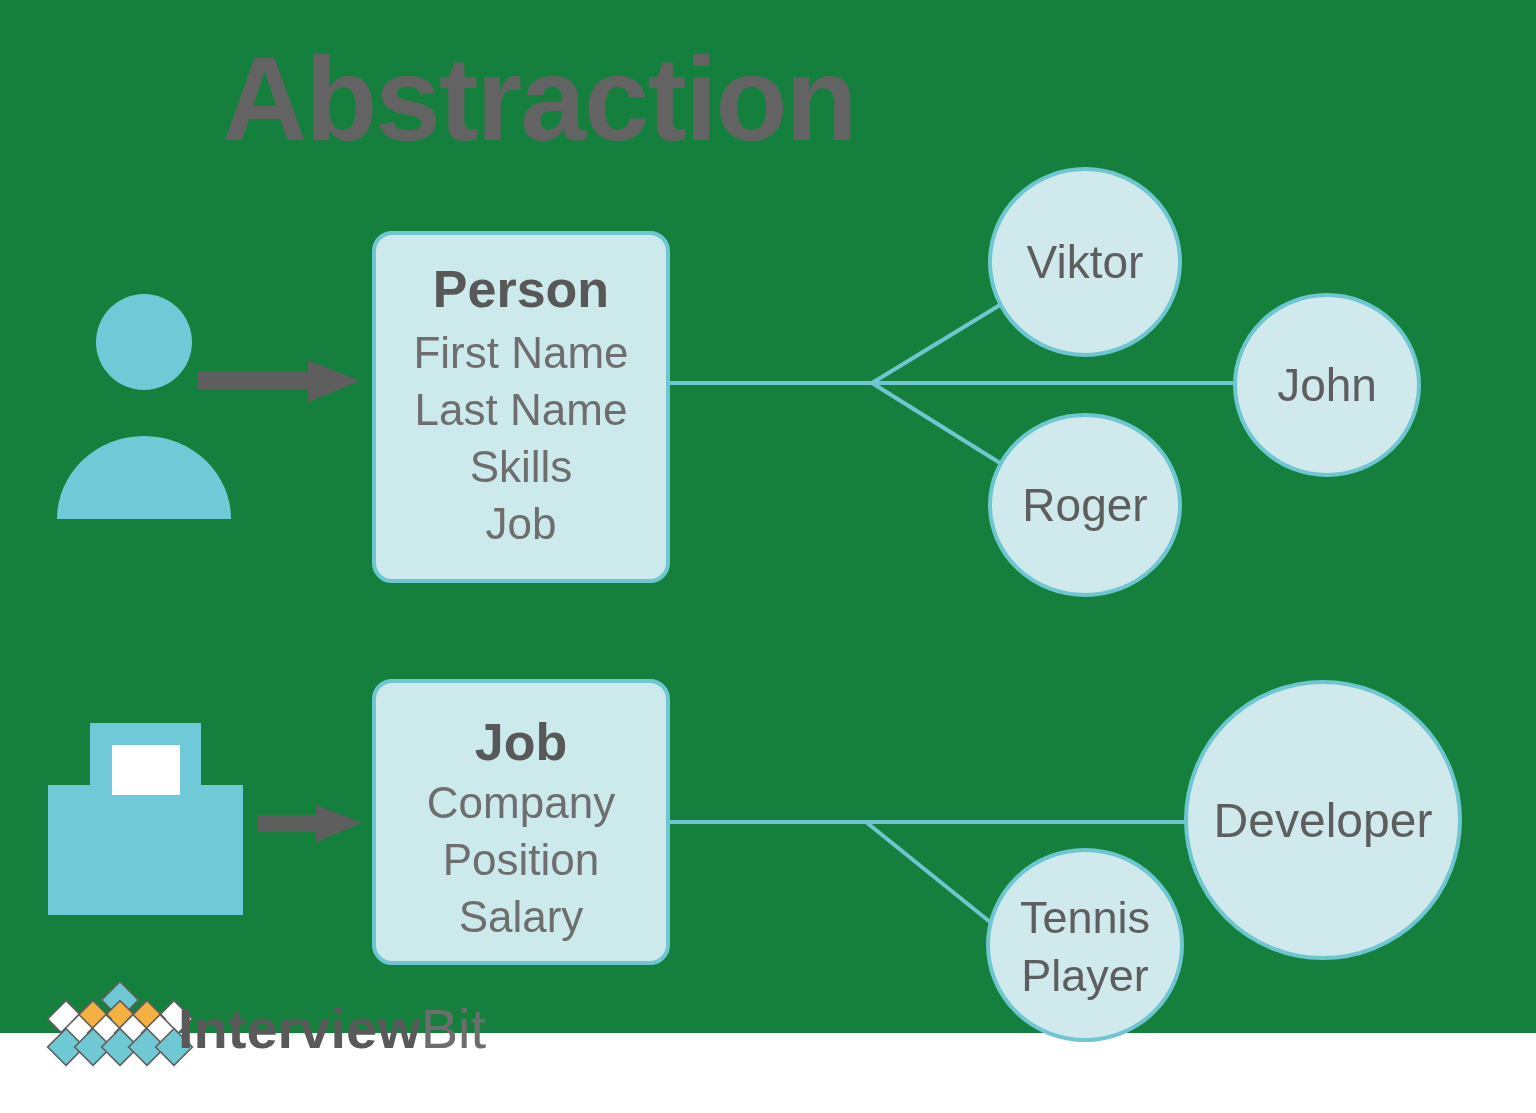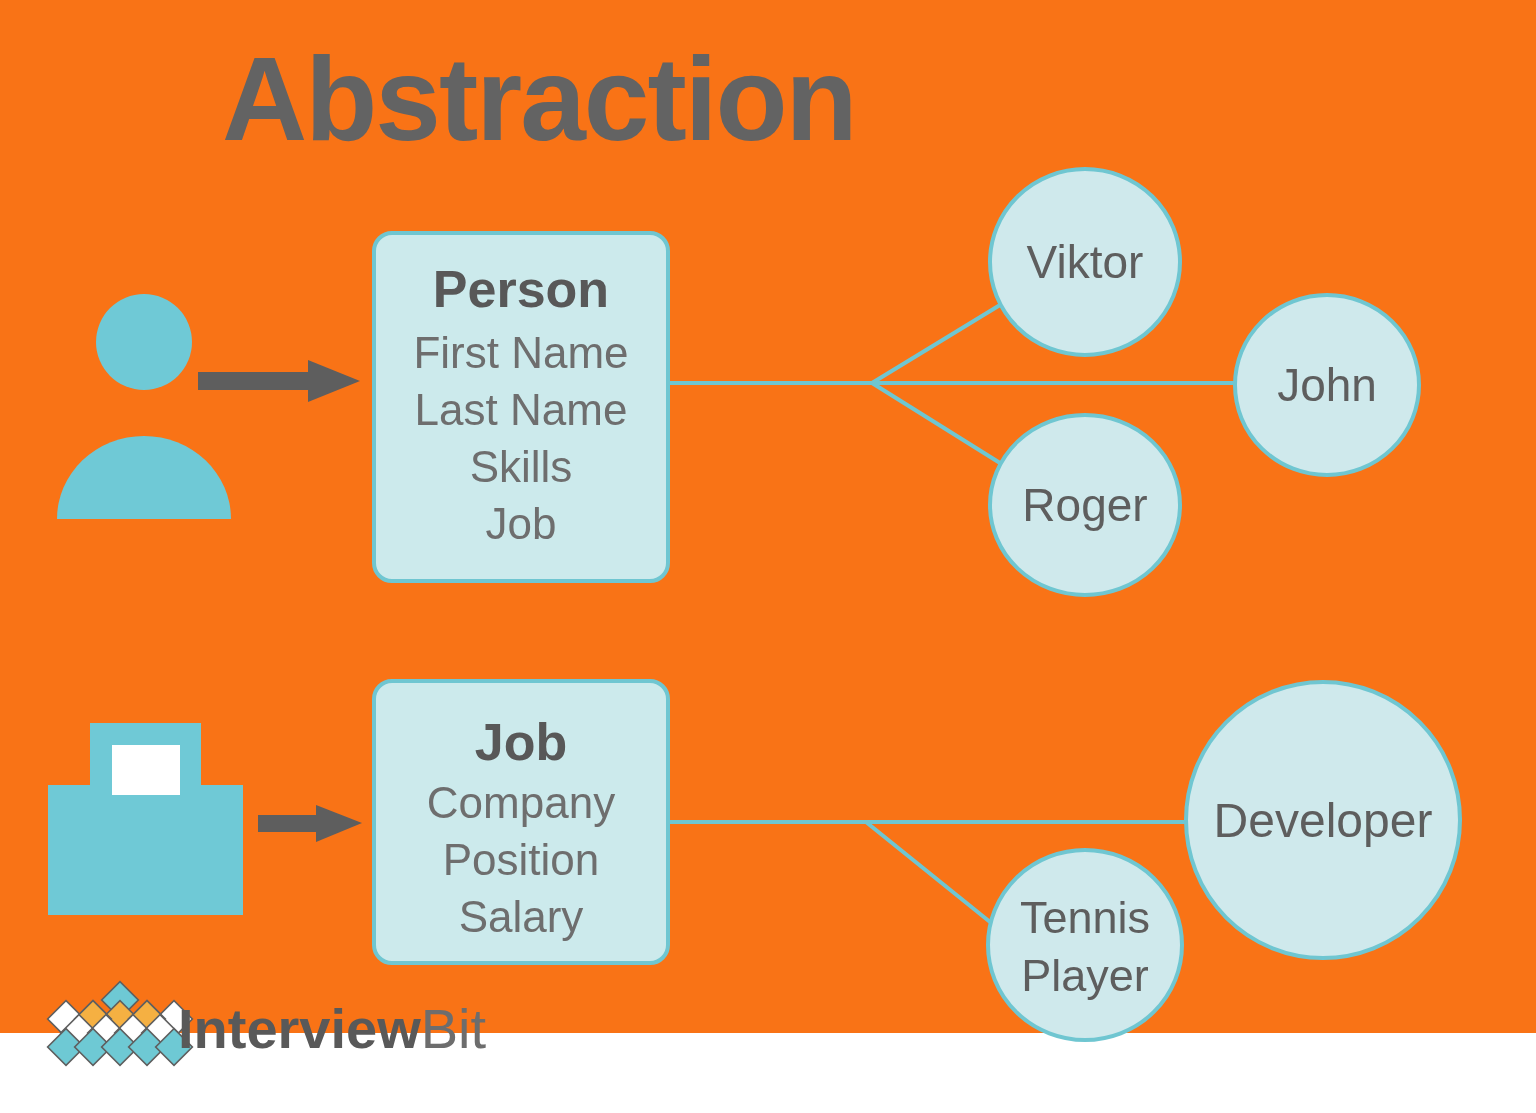--- a/index.html
+++ b/index.html
@@ -11,21 +11,21 @@
     width: 1536px;
     height: 1113px;
     overflow: hidden;
     font-family: "Liberation Sans", sans-serif;
     position: relative;
   }
   #stage {
     position: relative;
     width: 1536px;
     height: 1033px;
-    background: #f97316;
+    background: #15803d;
   }
   #diagram {
     position: absolute;
     top: 0;
     left: 0;
     width: 1536px;
     height: 1113px;
     display: block;
   }
   .ttl {

